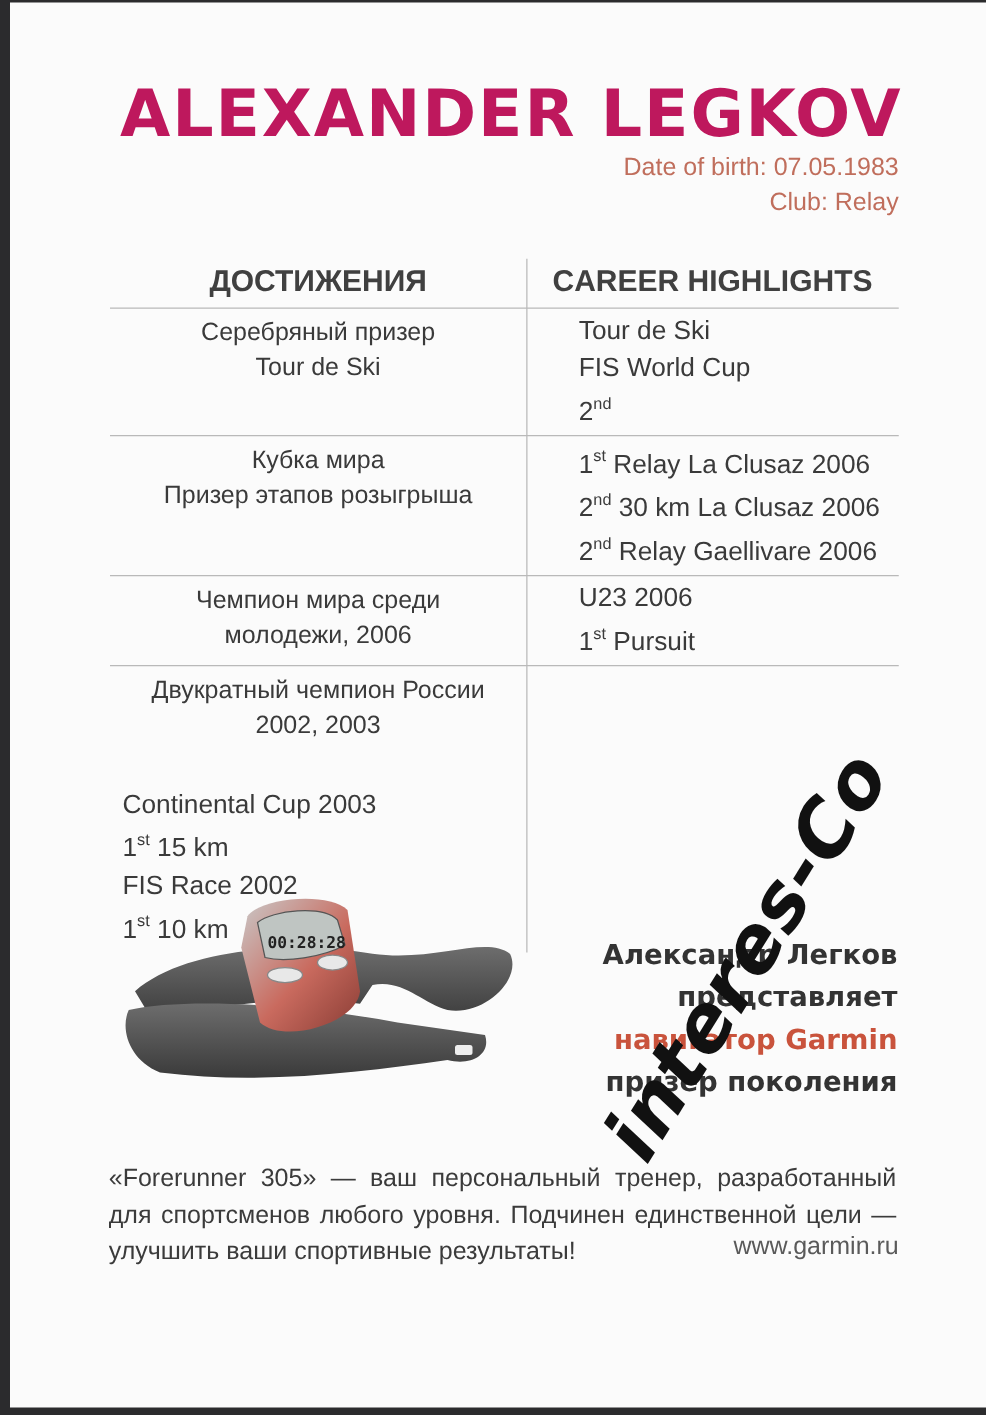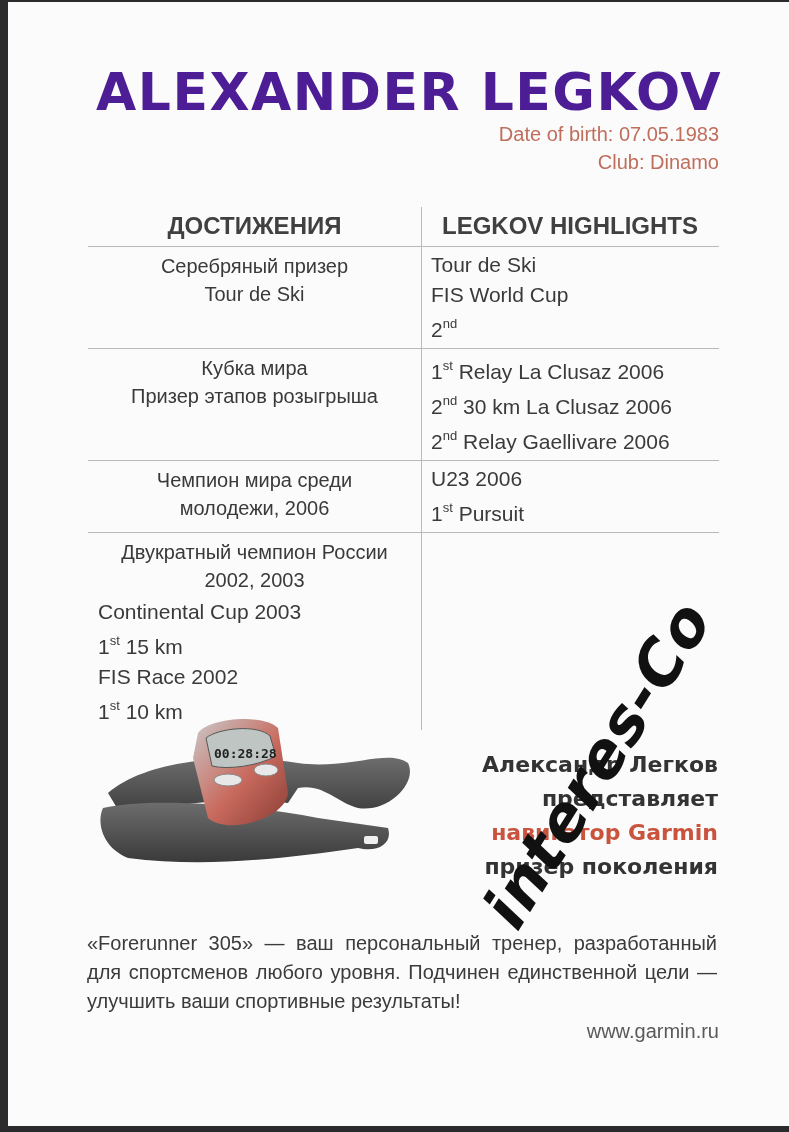--- a/index.html
+++ b/index.html
@@ -7,74 +7,74 @@
     width: 789px; height: 1132px; background: #2b2b2d; position: relative; overflow: hidden;
     font-family: "Liberation Sans", sans-serif;
   }
   .card {
     position: absolute; left: 8px; top: 2px; width: 781px; height: 1124px;
     background: #fbfbfb; overflow: hidden;
   }
   .title {
     position: absolute; left: 80px; top: 62px; width: 634px; text-align: right;
     font-family: "DejaVu Sans", sans-serif; font-weight: bold; font-size: 52px;
-    letter-spacing: 1.5px; color: #4c1d95; line-height: 56px; white-space: nowrap;
+    letter-spacing: 1.5px; color: #be185d; line-height: 56px; white-space: nowrap;
   }
   .meta {
     position: absolute; right: 70px; top: 118px; text-align: right;
     color: #c06e5c; font-size: 20px; line-height: 28px;
   }
   .table {
     position: absolute; left: 80px; top: 205px; width: 631px; color: #3a3a3a;
   }
   .hdr { display: flex; height: 39px; border-bottom: 1.5px solid #b9b9b9; }
   .hdr div { font-weight: bold; font-size: 24px; line-height: 38px; color: #404040; }
   .hdr .l { width: 333px; text-align: center; }
   .hdr .r { flex: 1; text-align: center; }
-  .row { display: flex; border-bottom: 1.5px solid #b9b9b9; }
+  .row { display: flex; border-bottom: 1.5px solid #b9b9b9; gap: 32px; }
   .row:last-child { border-bottom: none; flex-direction: column; }
   .cell-l { width: 333px; text-align: center; font-size: 20px; line-height: 28px; padding-top: 5px; }
   .cell-r { flex: 1; padding-left: 10px; font-size: 21px; padding-top: 3px; padding-bottom: 3px; }
   .vline { position: absolute; left: 333px; top: 0; bottom: 0; border-left: 1.5px solid #b9b9b9; }
   .line { display: block; height: 30px; line-height: 30px; white-space: nowrap; }
   .line.sup { height: 35px; line-height: 40px; }
   sup { font-size: 13px; vertical-align: 9px; line-height: 0; }
   .watch { position: absolute; left: 80px; top: 706px; width: 336px; height: 175px; }
   .promo {
     position: absolute; left: 420px; top: 746px; width: 290px; text-align: right;
     font-family: "DejaVu Sans", sans-serif; font-weight: bold; font-size: 22px; line-height: 34px; color: #333;
   }
   .promo .accent { color: #c9533c; }
   .body-text {
     position: absolute; left: 79px; top: 927px; width: 630px; text-align: justify;
     font-size: 20px; line-height: 29px; color: #3b3b3b;
   }
-  .url { position: absolute; right: 70px; top: 1018px; font-size: 20px; color: #5a5a5a; }
+  .url { position: absolute; right: 70px; top: 984px; font-size: 20px; color: #5a5a5a; }
   .watermark {
     position: absolute; left: 460px; top: 900px; transform: rotate(-58deg); transform-origin: left top;
     font-family: "DejaVu Sans", sans-serif; font-weight: bold; font-style: italic;
     font-size: 62px; color: #111; white-space: nowrap; letter-spacing: 1px; pointer-events: none;
   }
 </style>
 </head>
 <body>
 
 <div class="card">
 
   <div class="title">ALEXANDER LEGKOV</div>
   <div class="meta">
     <div>Date of birth: 07.05.1983</div>
-    <div>Club: Dinamo</div>
+    <div>Club: Relay</div>
   </div>
 
   <div class="table">
     <div class="vline"></div>
     <div class="hdr">
       <div class="l">ДОСТИЖЕНИЯ</div>
-      <div class="r">LEGKOV HIGHLIGHTS</div>
+      <div class="r">CAREER HIGHLIGHTS</div>
     </div>
     <div id="rows">
         <div class="row">
           <div class="cell-l">
             <div>Серебряный призер</div>
             <div>Tour de Ski</div>
           </div>
           <div class="cell-r">
             <span class="line"><span></span><sup></sup><span>Tour de Ski</span></span>
             <span class="line"><span></span><sup></sup><span>FIS World Cup</span></span>

